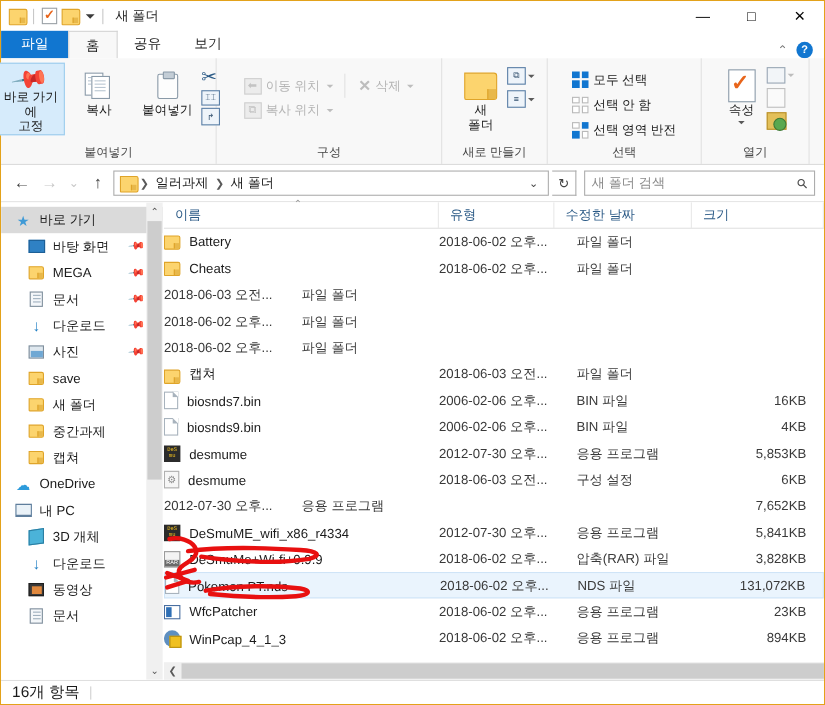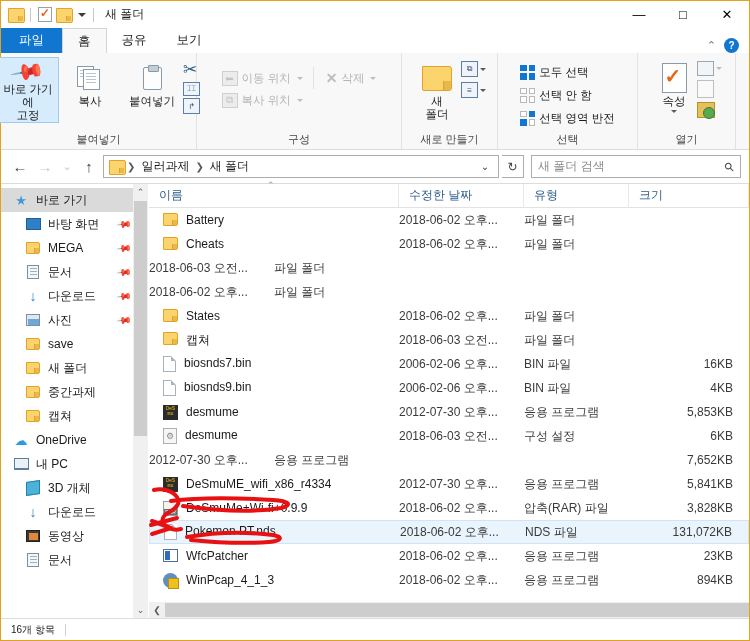--- a/index.html
+++ b/index.html
@@ -229,21 +229,21 @@
   .ch.type { flex:0 0 105px; }
   .ch.size { flex:1; }
   .sort-ind {
     position:absolute; left:118px; top:-4px; font-size:9px; color:#9a9a9a;
   }
   .rows { flex:1; overflow:hidden; }
   .row {
     height:24px; display:flex; align-items:center; font-size:12px; color:#1b1b1b;
   }
   .row.sel { background:#eaf4fd; border:1px solid #cfe4f7; }
-  .cell-name { flex:0 0 250px; display:flex; align-items:flex-start; gap:8px; padding-left:14px; min-width:0; }
+  .cell-name { flex:0 0 250px; display:flex; align-items:flex-end; gap:8px; padding-left:0; min-width:0; }
   .cell-date { flex:0 0 125px; color:#3a3a3a; }
   .cell-type { flex:0 0 105px; color:#3a3a3a; }
   .cell-size { flex:1; text-align:right; padding-right:16px; color:#3a3a3a; }
   .fname { white-space:nowrap; overflow:hidden; text-overflow:ellipsis; }
 
   .ic-file { width:13px;height:16px;background:#fff;border:1px solid #a8b3bd;position:relative;flex:0 0 13px; }
   .ic-file::after{content:"";position:absolute;right:-1px;top:-1px;border-width:0 5px 5px 0;border-style:solid;border-color:#fff #fff #a8b3bd #a8b3bd;}
   .ic-exe {
     width:15px;height:15px;background:#2b2b2b;flex:0 0 15px;display:flex;flex-direction:column;
     align-items:center;justify-content:center;color:#f0c020;font-size:5px;line-height:5px;font-family:"Liberation Mono",monospace;
@@ -258,21 +258,21 @@
 
   
   .hscroll { height:16px; background:#f0f0f0; display:flex; align-items:center; flex:0 0 16px; }
   .hs-arrow { width:16px;height:16px;display:flex;align-items:center;justify-content:center;font-size:9px;color:#5a5a5a; }
   .hs-track { flex:1; height:16px; background:#f0f0f0; position:relative; }
   .hs-thumb { position:absolute; left:0; top:1px; bottom:1px; width:100%; background:#cdcdcd; }
 
   
   .statusbar {
     flex:0 0 22px; border-top:1px solid #dcdcdc; display:flex; align-items:center;
-    padding-left:10px; font-size:10px; color:#1b1b1b; background:#fff; gap:10px;
+    padding-left:10px; font-size:14px; color:#1b1b1b; background:#fff; gap:10px;
   }
   .status-sep { width:1px;height:12px;background:#d0d0d0; }
 
   
   .annot { position:absolute; left:0; top:0; width:750px; height:641px; pointer-events:none; }
 </style>
 </head>
 <body>
 
 <div class="window">
@@ -587,22 +587,22 @@
         <div class="sb-arrow" style="position:absolute;bottom:0;left:0;right:0">⌄</div>
       </div>
     </div>
 
     <div class="filepane">
       <div class="colhdr">
         <div class="ch name">
           <span>이름</span>
           <span class="sort-ind">⌃</span>
         </div>
+        <div class="ch type">유형</div>
         <div class="ch date">수정한 날짜</div>
-        <div class="ch type">유형</div>
         <div class="ch size">크기</div>
       </div>
       <div class="rows">
           <div class="row">
             <div class="cell-name">
               <span class="ic-fold" style="width: 15px; height: 13px; flex: 0 0 15px;"></span>
               <span class="fname">Battery</span>
             </div>
             <div class="cell-date">2018-06-02 오후...</div>
             <div class="cell-type">파일 폴더</div>
@@ -621,24 +621,20 @@
             <div class="cell-date">2018-06-03 오전...</div>
             <div class="cell-type">파일 폴더</div>
             <div class="cell-size"></div>
           </div>
           <div class="row">
             <div class="cell-date">2018-06-02 오후...</div>
             <div class="cell-type">파일 폴더</div>
             <div class="cell-size"></div>
           </div>
           <div class="row">
-            <div class="cell-name">
-              <span class="ic-fold" style="width: 15px; height: 13px; flex: 0 0 15px;"></span>
-              <span class="fname">States</span>
-            </div>
             <div class="cell-date">2018-06-02 오후...</div>
             <div class="cell-type">파일 폴더</div>
             <div class="cell-size"></div>
           </div>
           <div class="row">
             <div class="cell-name">
               <span class="ic-fold" style="width: 15px; height: 13px; flex: 0 0 15px;"></span>
               <span class="fname">캡쳐</span>
             </div>
             <div class="cell-date">2018-06-03 오전...</div>

